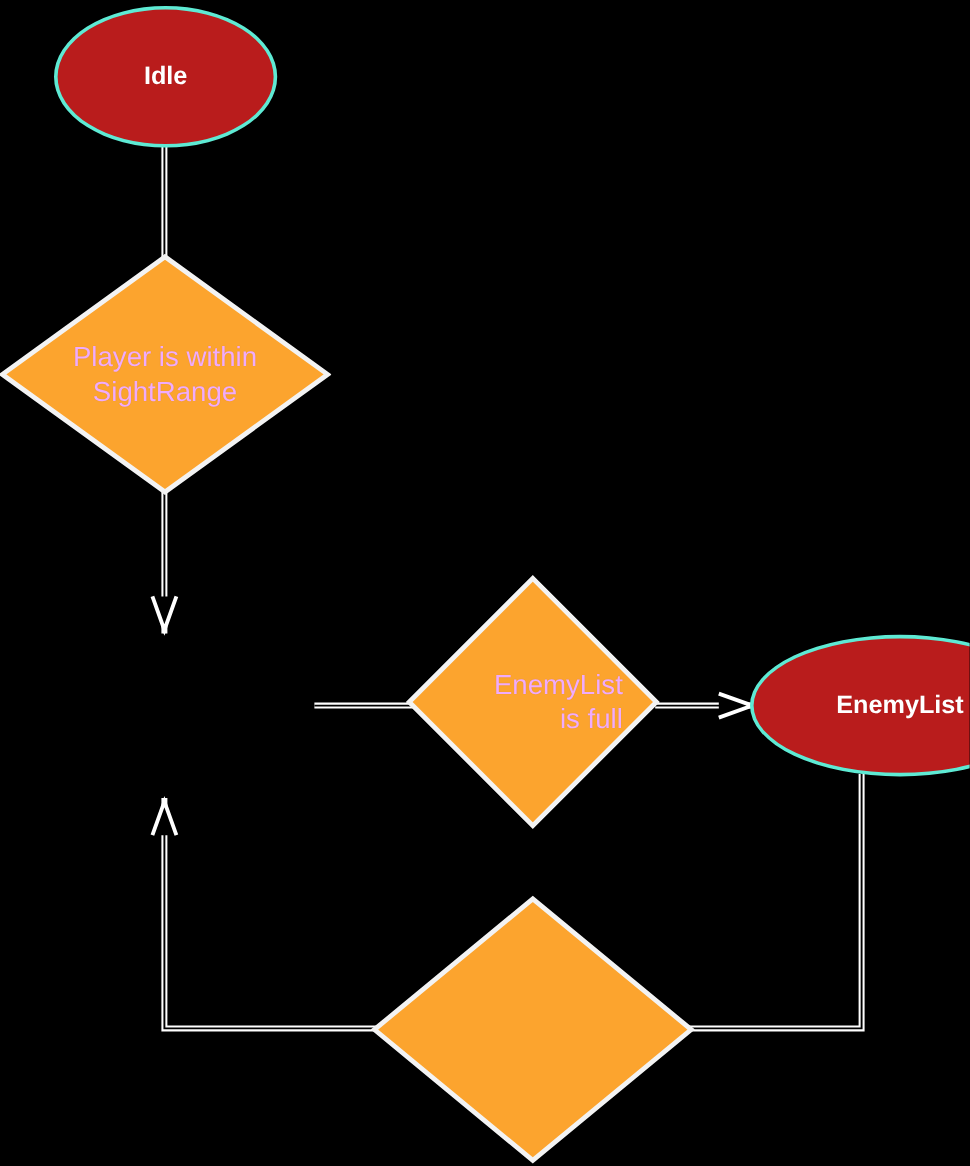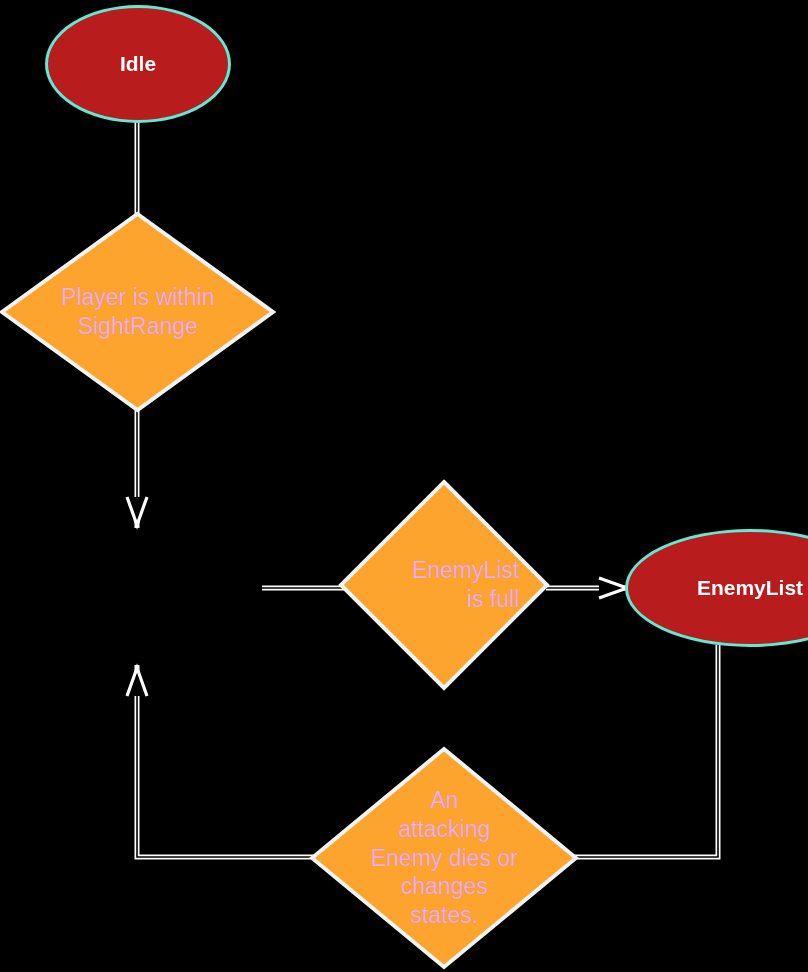--- a/index.html
+++ b/index.html
@@ -157,20 +157,15 @@
   </div>
 
   <div class="node state" id="node-queueing">
     <span class="label">EnemyList</span>
   </div>
 
   <div class="node condition" id="cond-death">
     <svg class="diamond-shape" viewBox="0 0 270 224" preserveAspectRatio="none">
       <polygon points="135,3 267,112 135,221 3,112" fill="#fca42e" stroke="#f3f3f3" stroke-width="4" stroke-linejoin="miter"></polygon>
     </svg>
-    <span class="label">An
-attacking
-Enemy dies or
-changes
-states.</span>
   </div>
 
 </div>
 
 </body></html>

